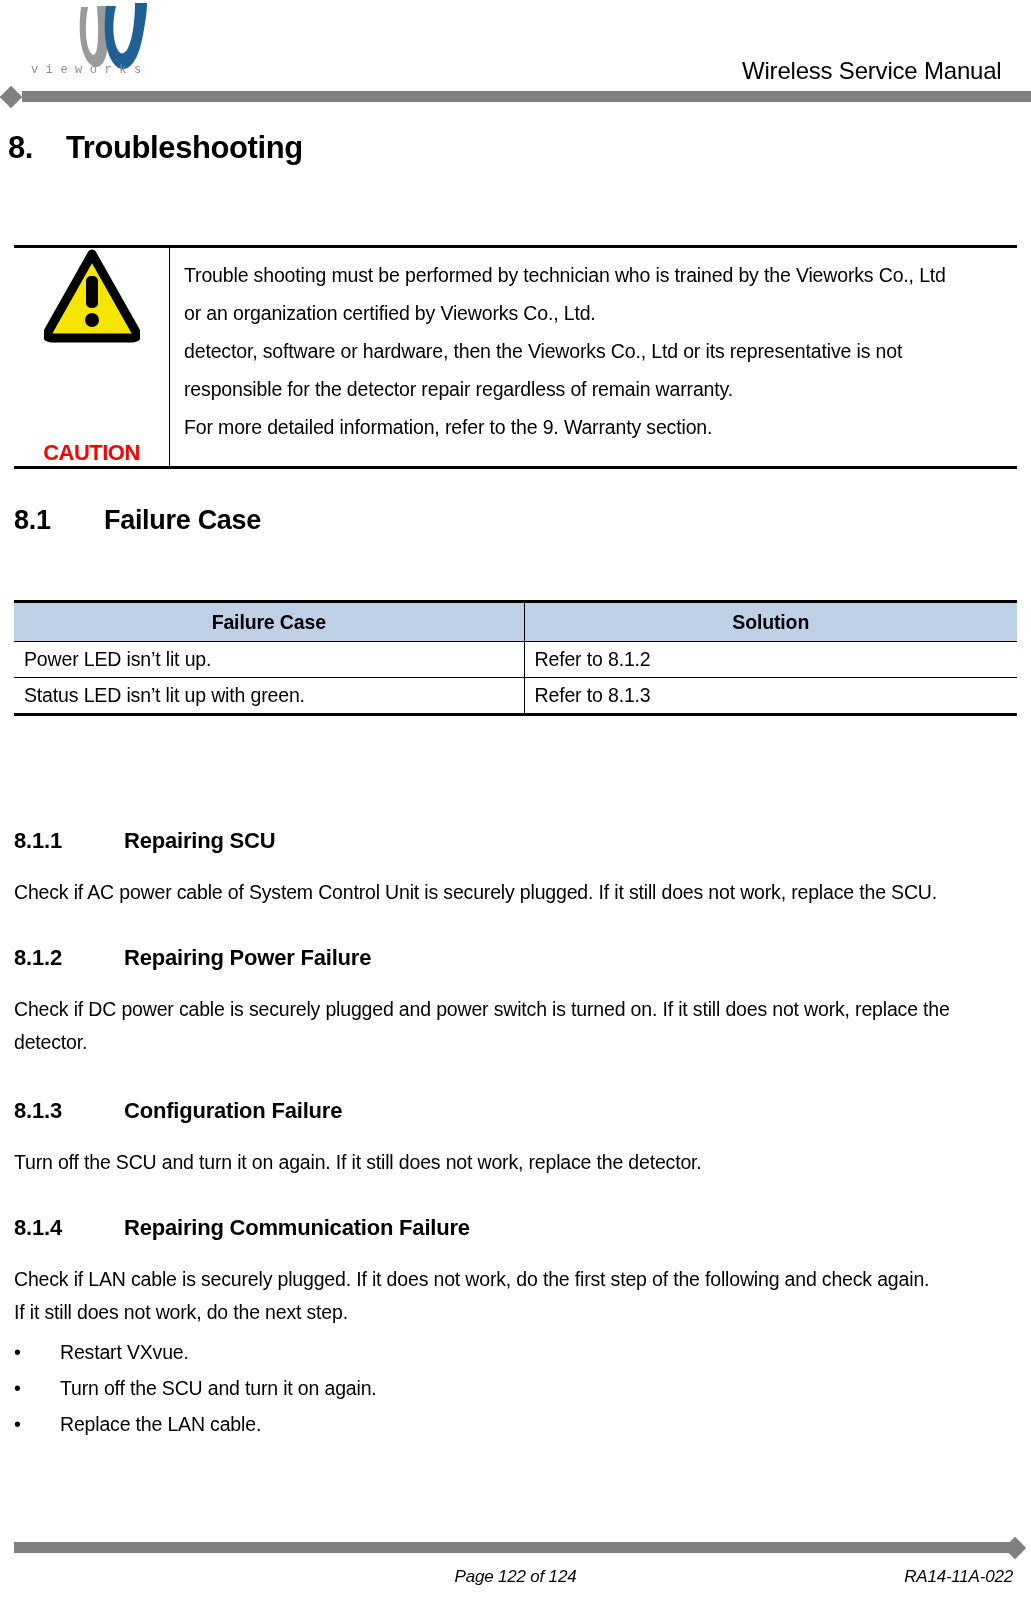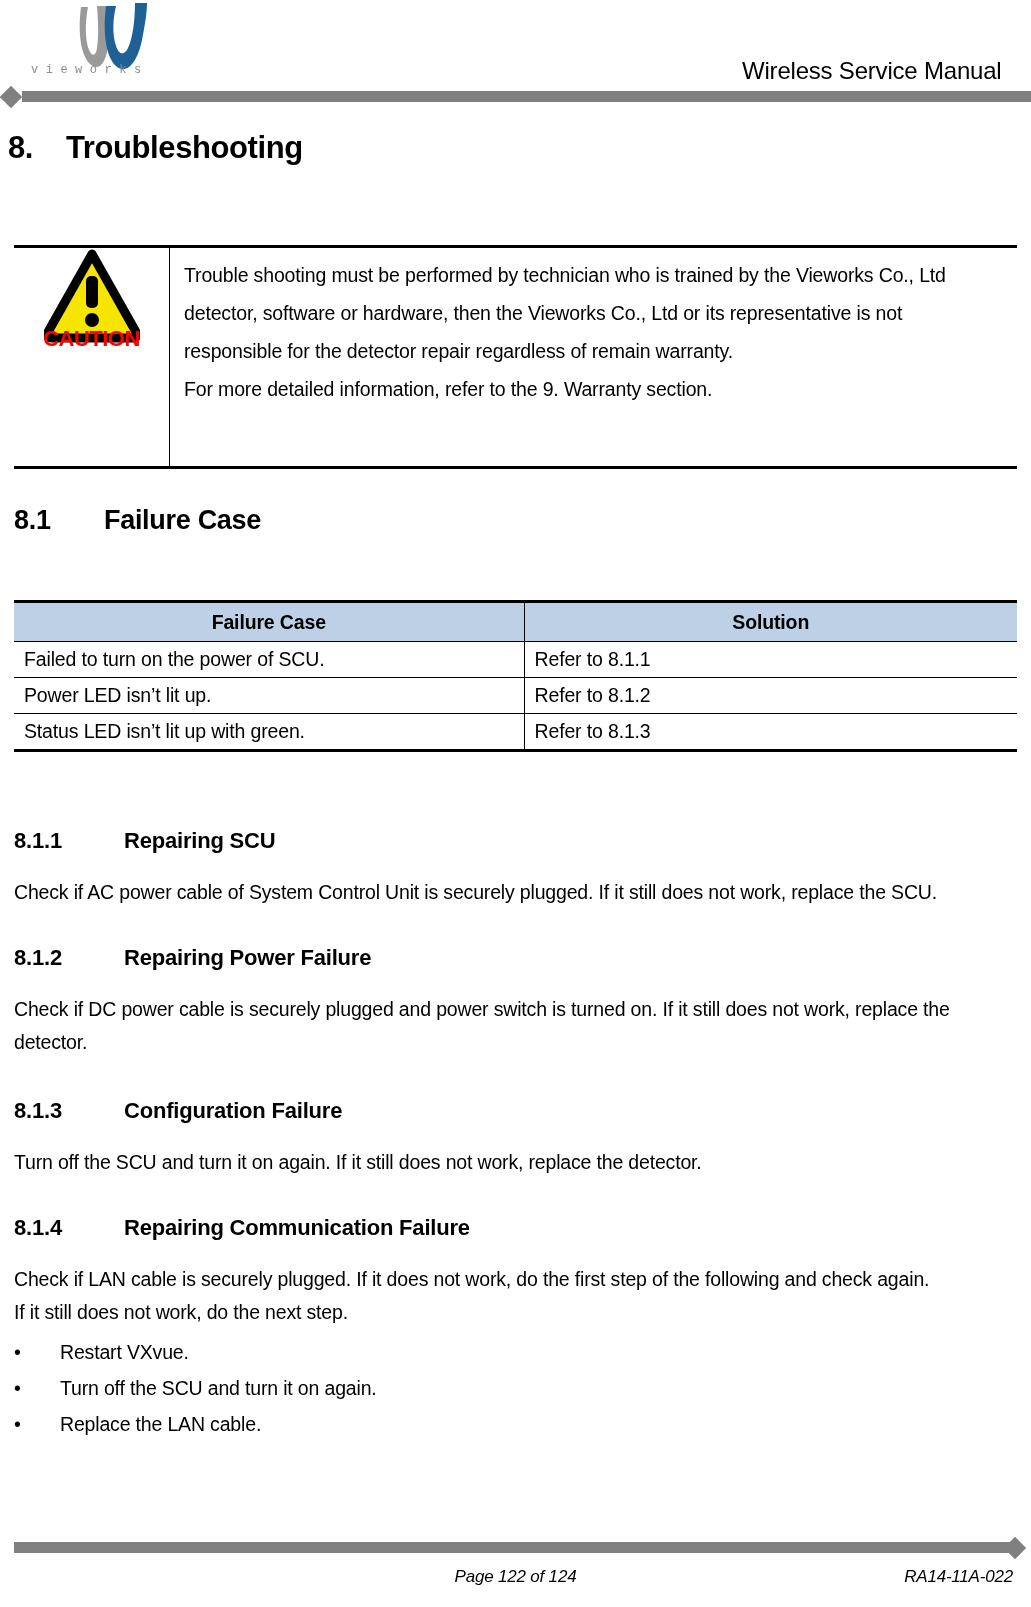--- a/index.html
+++ b/index.html
@@ -133,21 +133,21 @@
   .caution-inner {
     display: flex;
     align-items: stretch;
   }
   .caution-cell-icon {
     width: 156px;
     min-height: 218px;
     display: flex;
     flex-direction: column;
     align-items: center;
-    justify-content: flex-start;
+    justify-content: space-between;
     border-right: 1.5px solid #000;
     box-sizing: border-box;
   }
   .caution-cell-text {
     flex: 1;
     padding: 8px 6px 8px 14px;
     box-sizing: border-box;
   }
   .caution-line {
     font-size: 19.5px;
@@ -313,43 +313,40 @@
           <svg width="96" height="98" viewBox="0 0 96 98" xmlns="http://www.w3.org/2000/svg">
             <path d="M48 6 L92 84 Q95 90 88 90 L8 90 Q1 90 4 84 Z" fill="#F5E500" stroke="#000000" stroke-width="9" stroke-linejoin="round"></path>
             <rect x="42" y="28" width="12" height="32" rx="5" fill="#000000"></rect>
             <circle cx="48" cy="72" r="7" fill="#000000"></circle>
           </svg>
         </div>
         <div class="caution-word">CAUTION</div>
       </div>
       <div class="caution-cell-text">
         <div class="caution-line">Trouble shooting must be performed by technician who is trained by the Vieworks Co., Ltd</div>
+        <div class="caution-line">or an organization certified by Vieworks Co., Ltd.</div>
         <div class="caution-line">detector, software or hardware, then the Vieworks Co., Ltd or its representative is not</div>
         <div class="caution-line">responsible for the detector repair regardless of remain warranty.</div>
         <div class="caution-line">For more detailed information, refer to the 9. Warranty section.</div>
       </div>
     </div>
   </div>
 
   <div class="h2" style="top:505px;">
     <span class="num">8.1</span><span>Failure Case</span>
   </div>
 
   <table class="failure-table">
     <thead>
       <tr>
         <th class="col-case">Failure Case</th>
         <th class="col-sol">Solution</th>
       </tr>
     </thead>
     <tbody>
-      <tr>
-        <td class="col-case">Failed to turn on the power of SCU.</td>
-        <td class="col-sol">Refer to 8.1.1</td>
-      </tr>
       <tr>
         <td class="col-case">Power LED isn’t lit up.</td>
         <td class="col-sol">Refer to 8.1.2</td>
       </tr>
       <tr>
         <td class="col-case">Status LED isn’t lit up with green.</td>
         <td class="col-sol">Refer to 8.1.3</td>
       </tr>
     </tbody>
   </table>

